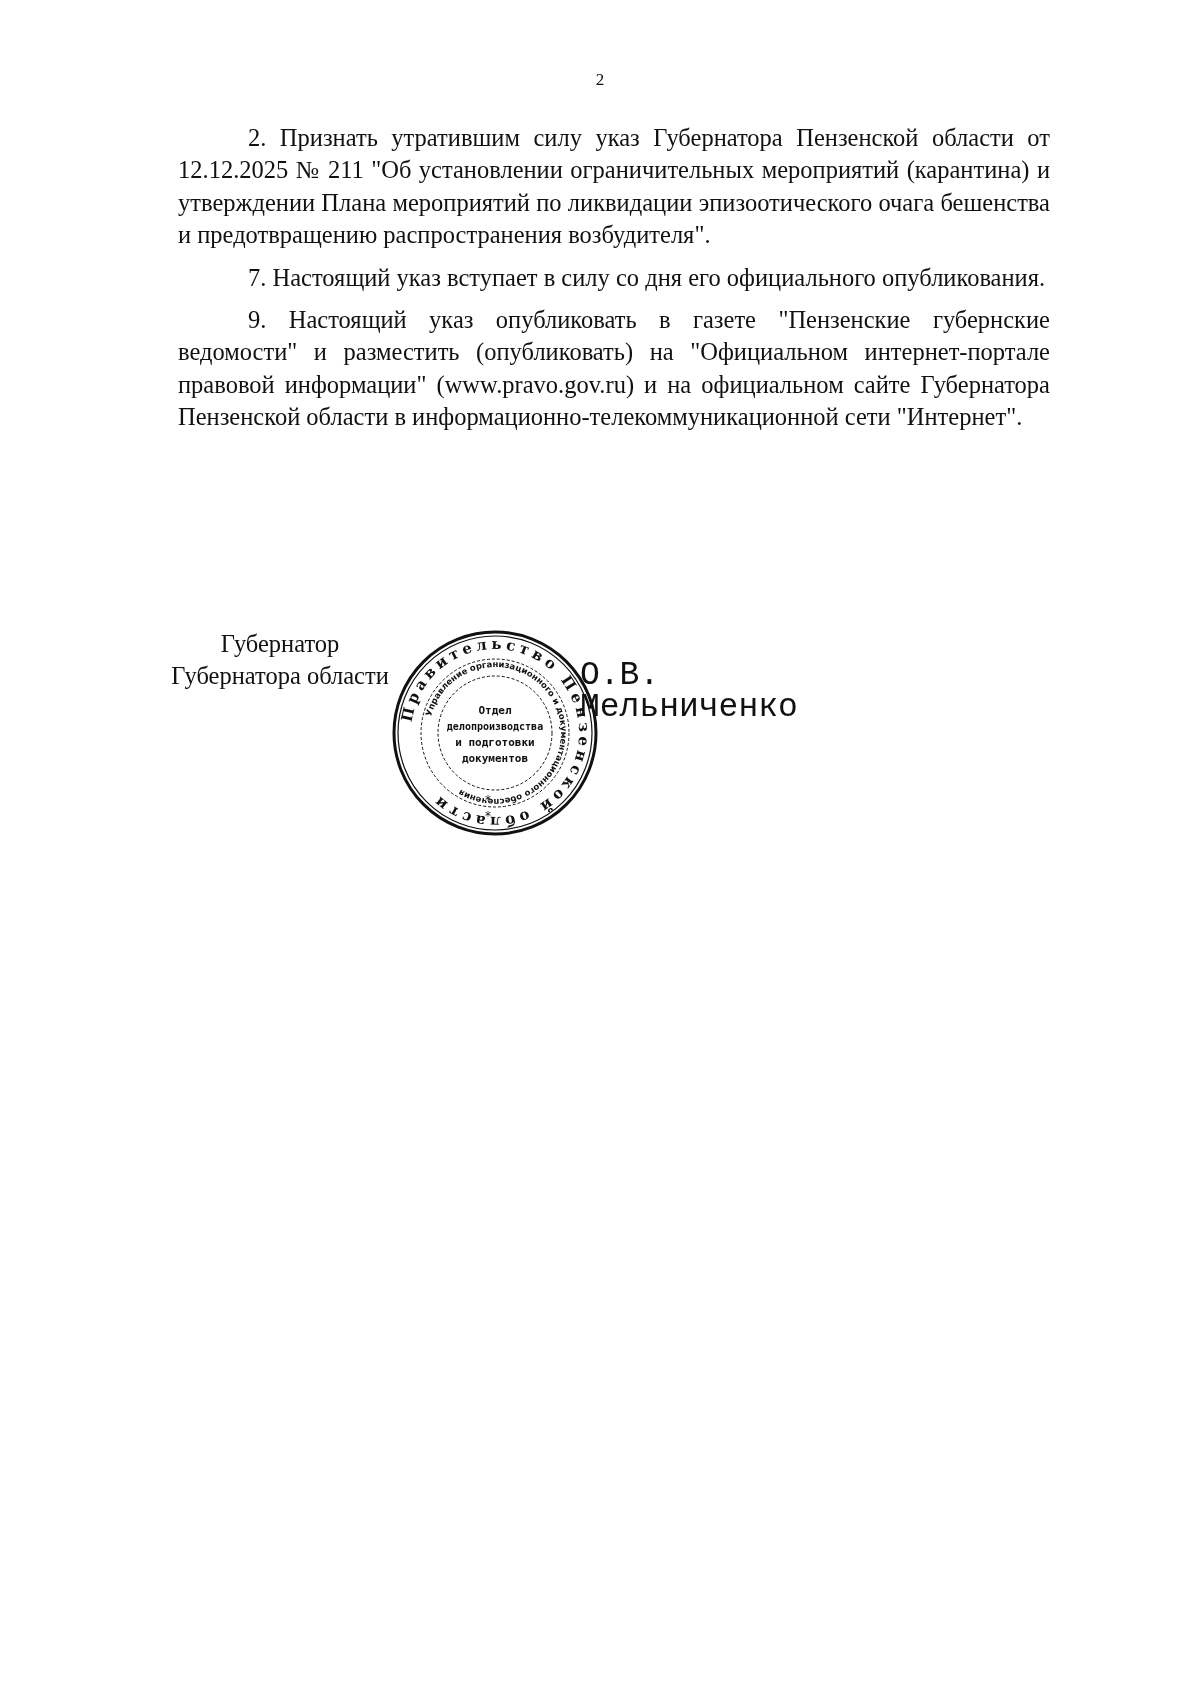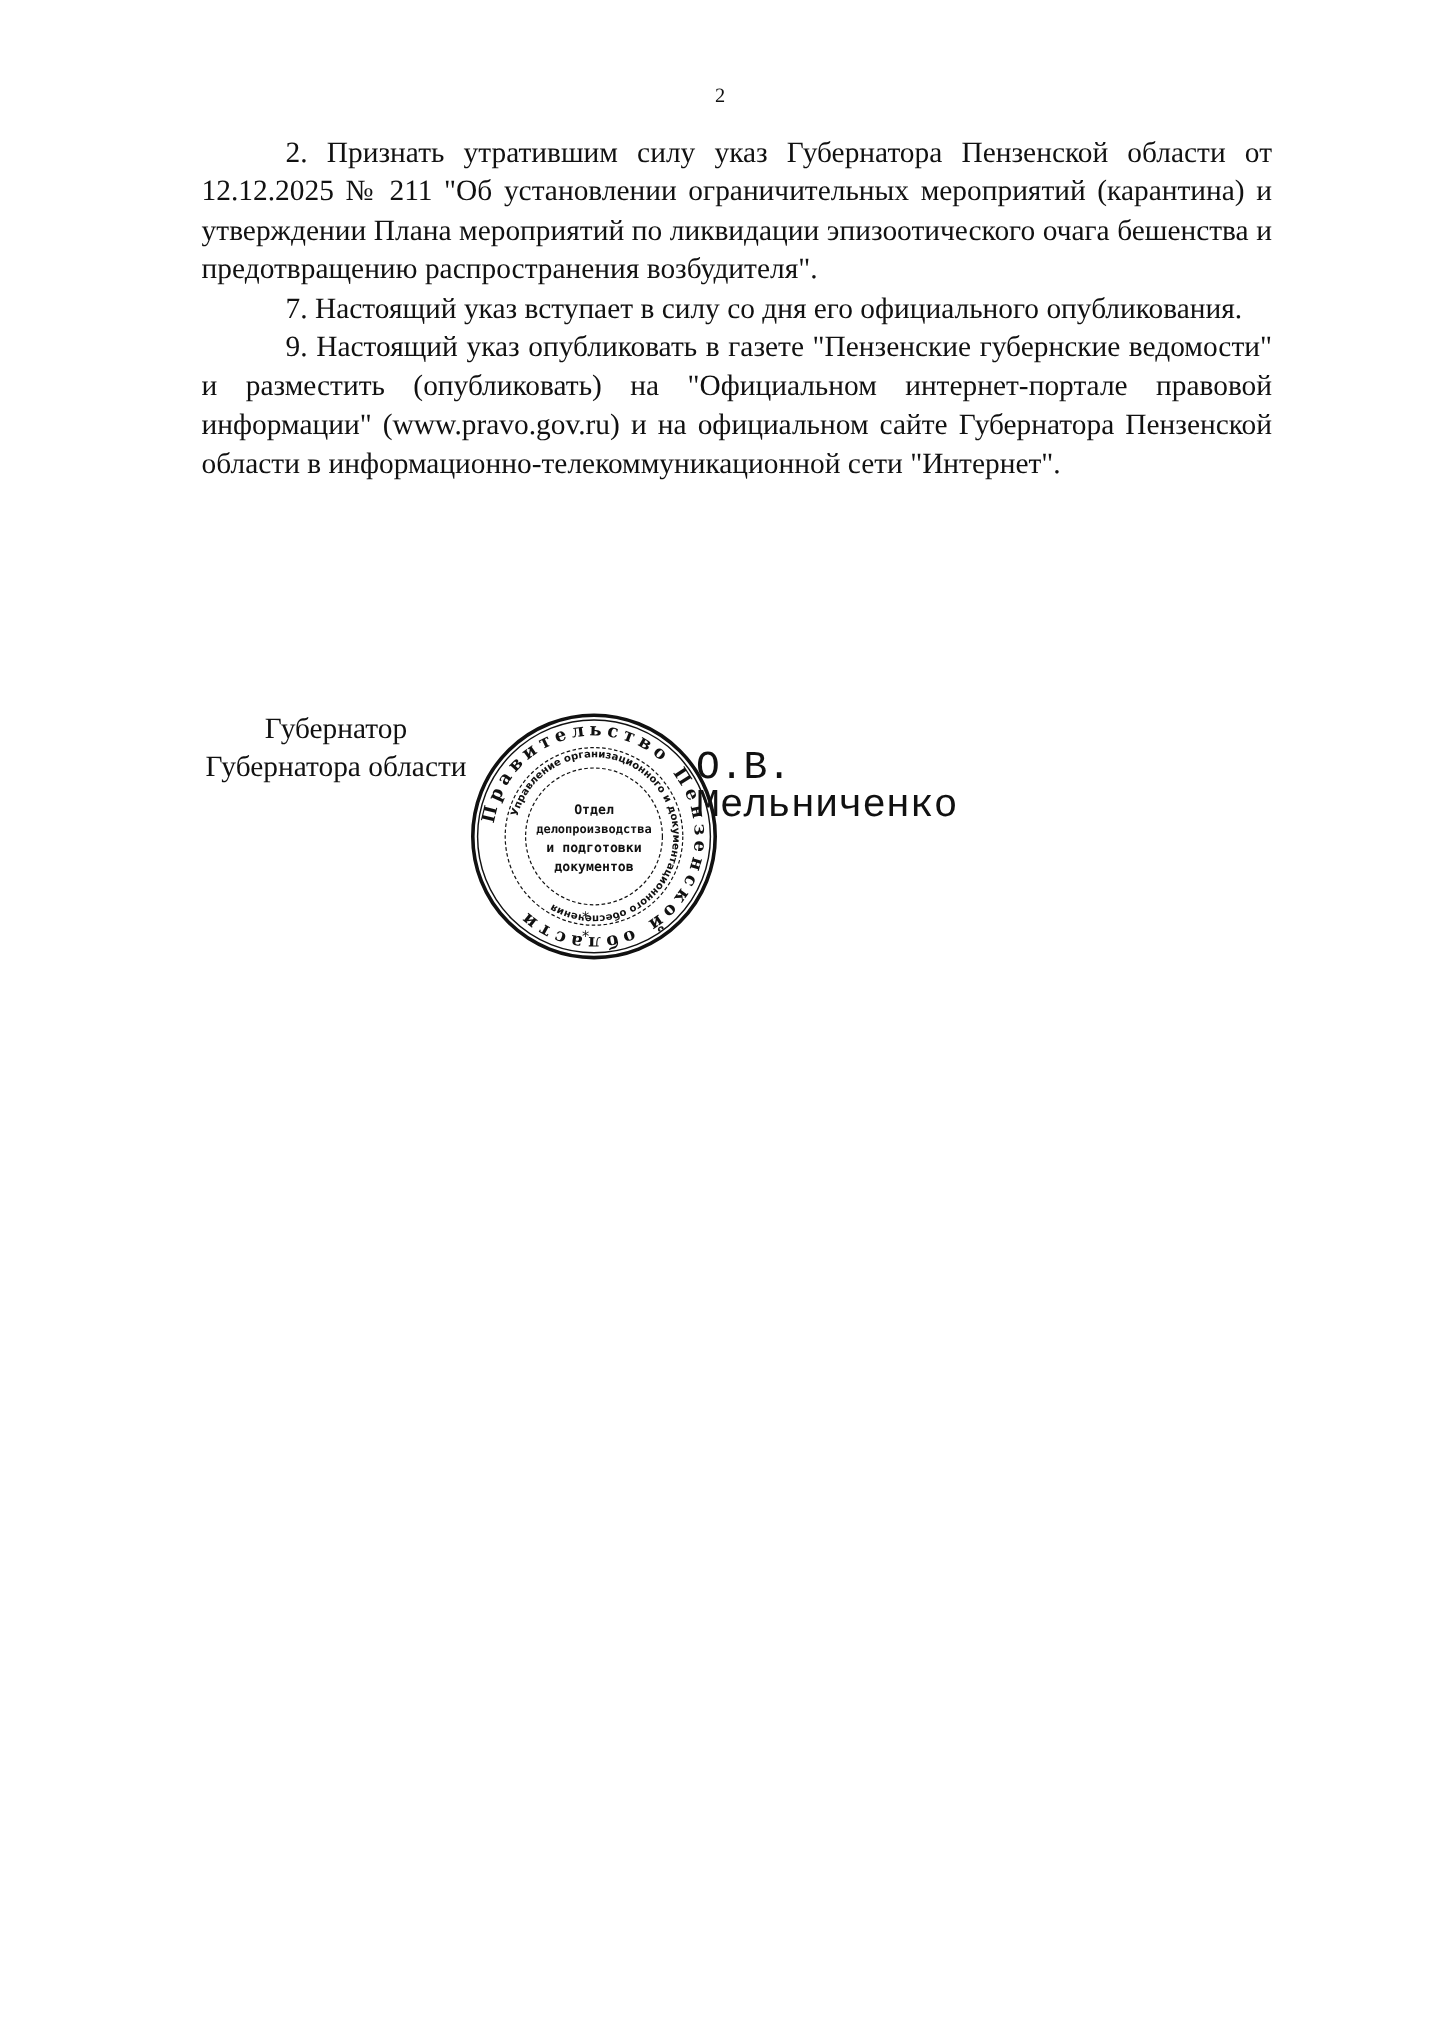--- a/index.html
+++ b/index.html
@@ -5,22 +5,22 @@
     html, body { margin: 0; padding: 0; background: #ffffff; }
     body { width: 1200px; height: 1697px; position: relative; overflow: hidden; color: #111; }
     .page-number {
       position: absolute; top: 70px; left: 0; width: 1200px; text-align: center;
       font-family: "Liberation Serif", serif; font-size: 17px;
     }
     .body-text {
       position: absolute; top: 112px; left: 168px; width: 892px;
       font-family: "Liberation Serif", serif; font-size: 24.5px; line-height: 32.4px;
     }
-    .para { margin: 0; text-align: justify; text-indent: 70px; }
-    .sign-block { position: absolute; top: 592px; left: 160px; width: 700px; height: 220px; }
+    .para { margin: 10px; text-align: justify; text-indent: 70px; }
+    .sign-block { position: absolute; top: 628px; left: 160px; width: 700px; height: 220px; }
     .sign-title {
       position: absolute; left: 0; top: 0; width: 240px; text-align: center;
       font-family: "Liberation Serif", serif; font-size: 24.5px; line-height: 32px;
     }
     .sign-name {
       position: absolute; left: 420px; top: 32px;
       font-family: Liberation Mono, monospace; font-size: 33px; line-height: 32px;
     }
     .seal { position: absolute; left: 230px; top: 0; width: 210px; height: 210px; }
   </style>

